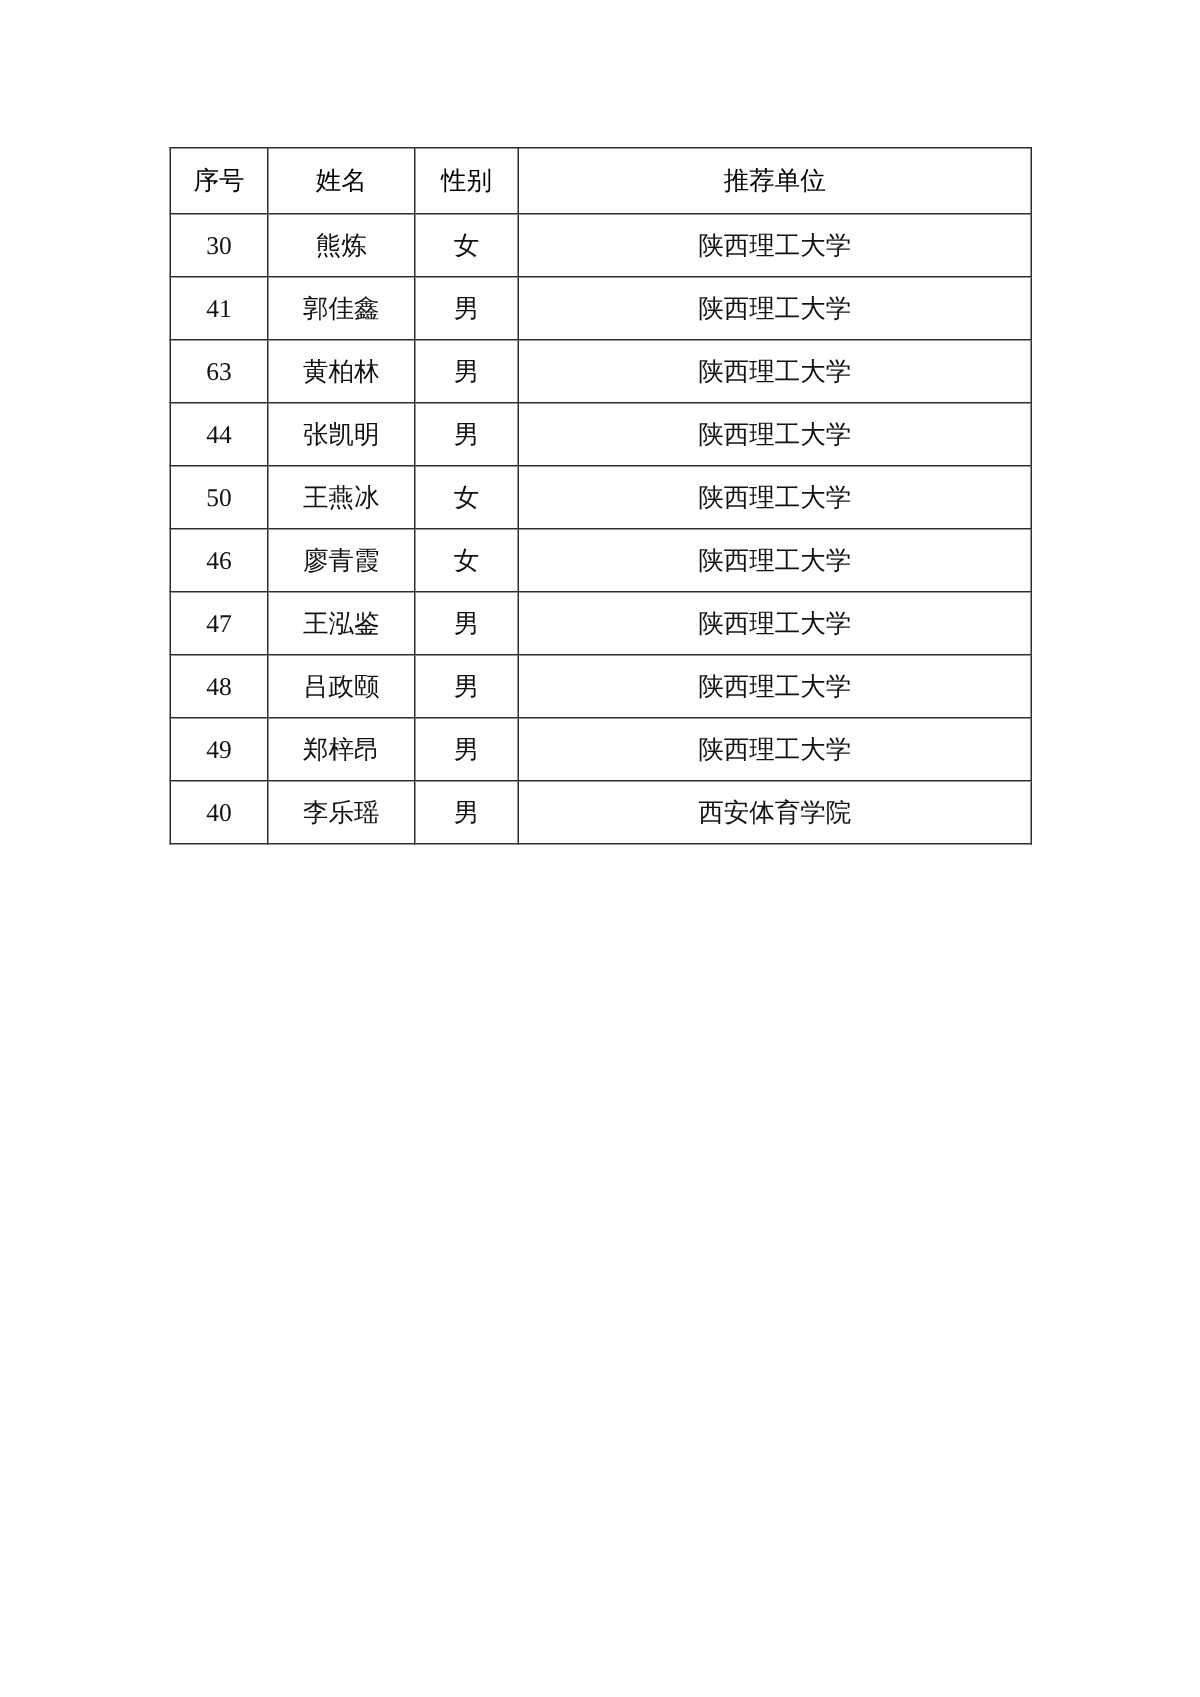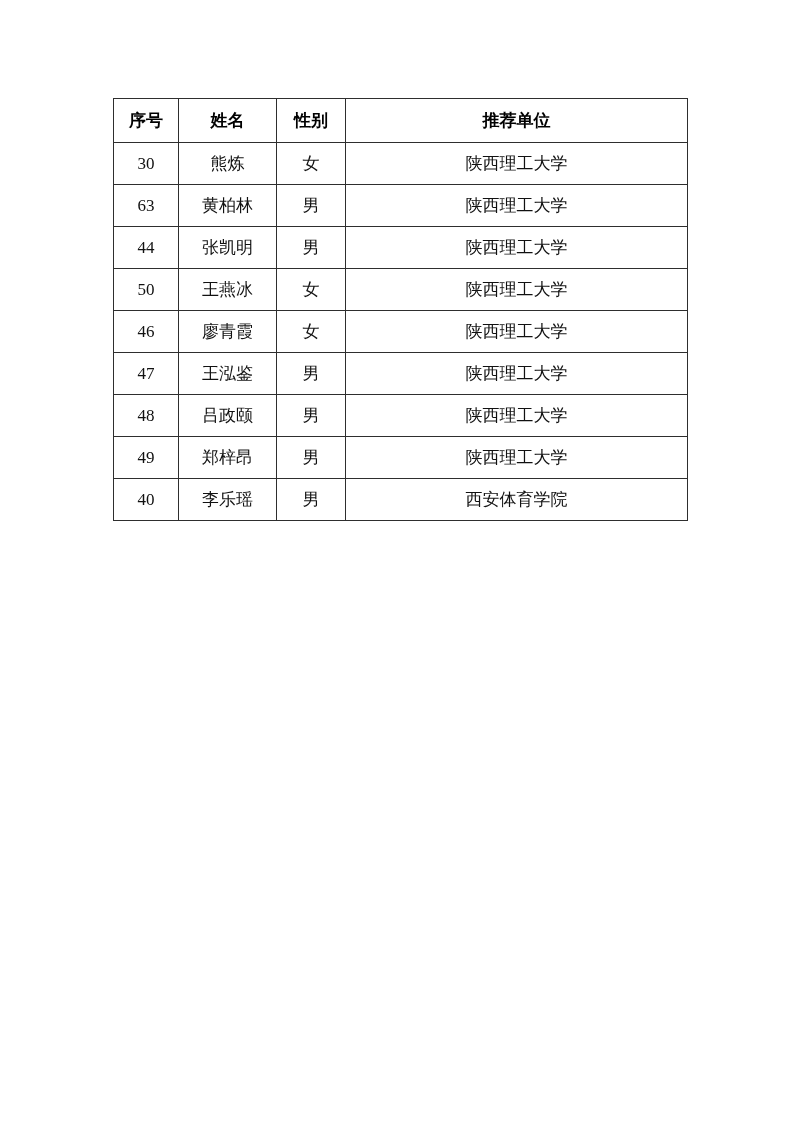--- a/index.html
+++ b/index.html
@@ -31,21 +31,21 @@
     vertical-align: middle;
     padding: 0;
     font-size: 17px;
     line-height: 1;
     color: #111111;
     overflow: hidden;
     white-space: nowrap;
   }
   table.roster th {
     height: 43px;
-    font-weight: bold;
+    font-weight: normal;
     font-family: "Liberation Sans", "DejaVu Sans", sans-serif;
     font-size: 17px;
     color: #000000;
   }
   table.roster td {
     height: 41px;
     font-weight: normal;
   }
   td.serial {
     font-family: "Liberation Serif", "DejaVu Serif", serif;
@@ -69,20 +69,26 @@
         <th>姓名</th>
         <th>性别</th>
         <th>推荐单位</th>
       </tr>
     </thead>
     <tbody>
         <tr>
           <td class="serial">30</td>
           <td>熊炼</td>
           <td>女</td>
+          <td>陕西理工大学</td>
+        </tr>
+        <tr>
+          <td class="serial">41</td>
+          <td>郭佳鑫</td>
+          <td>男</td>
           <td>陕西理工大学</td>
         </tr>
         <tr>
           <td class="serial">63</td>
           <td>黄柏林</td>
           <td>男</td>
           <td>陕西理工大学</td>
         </tr>
         <tr>
           <td class="serial">44</td>

